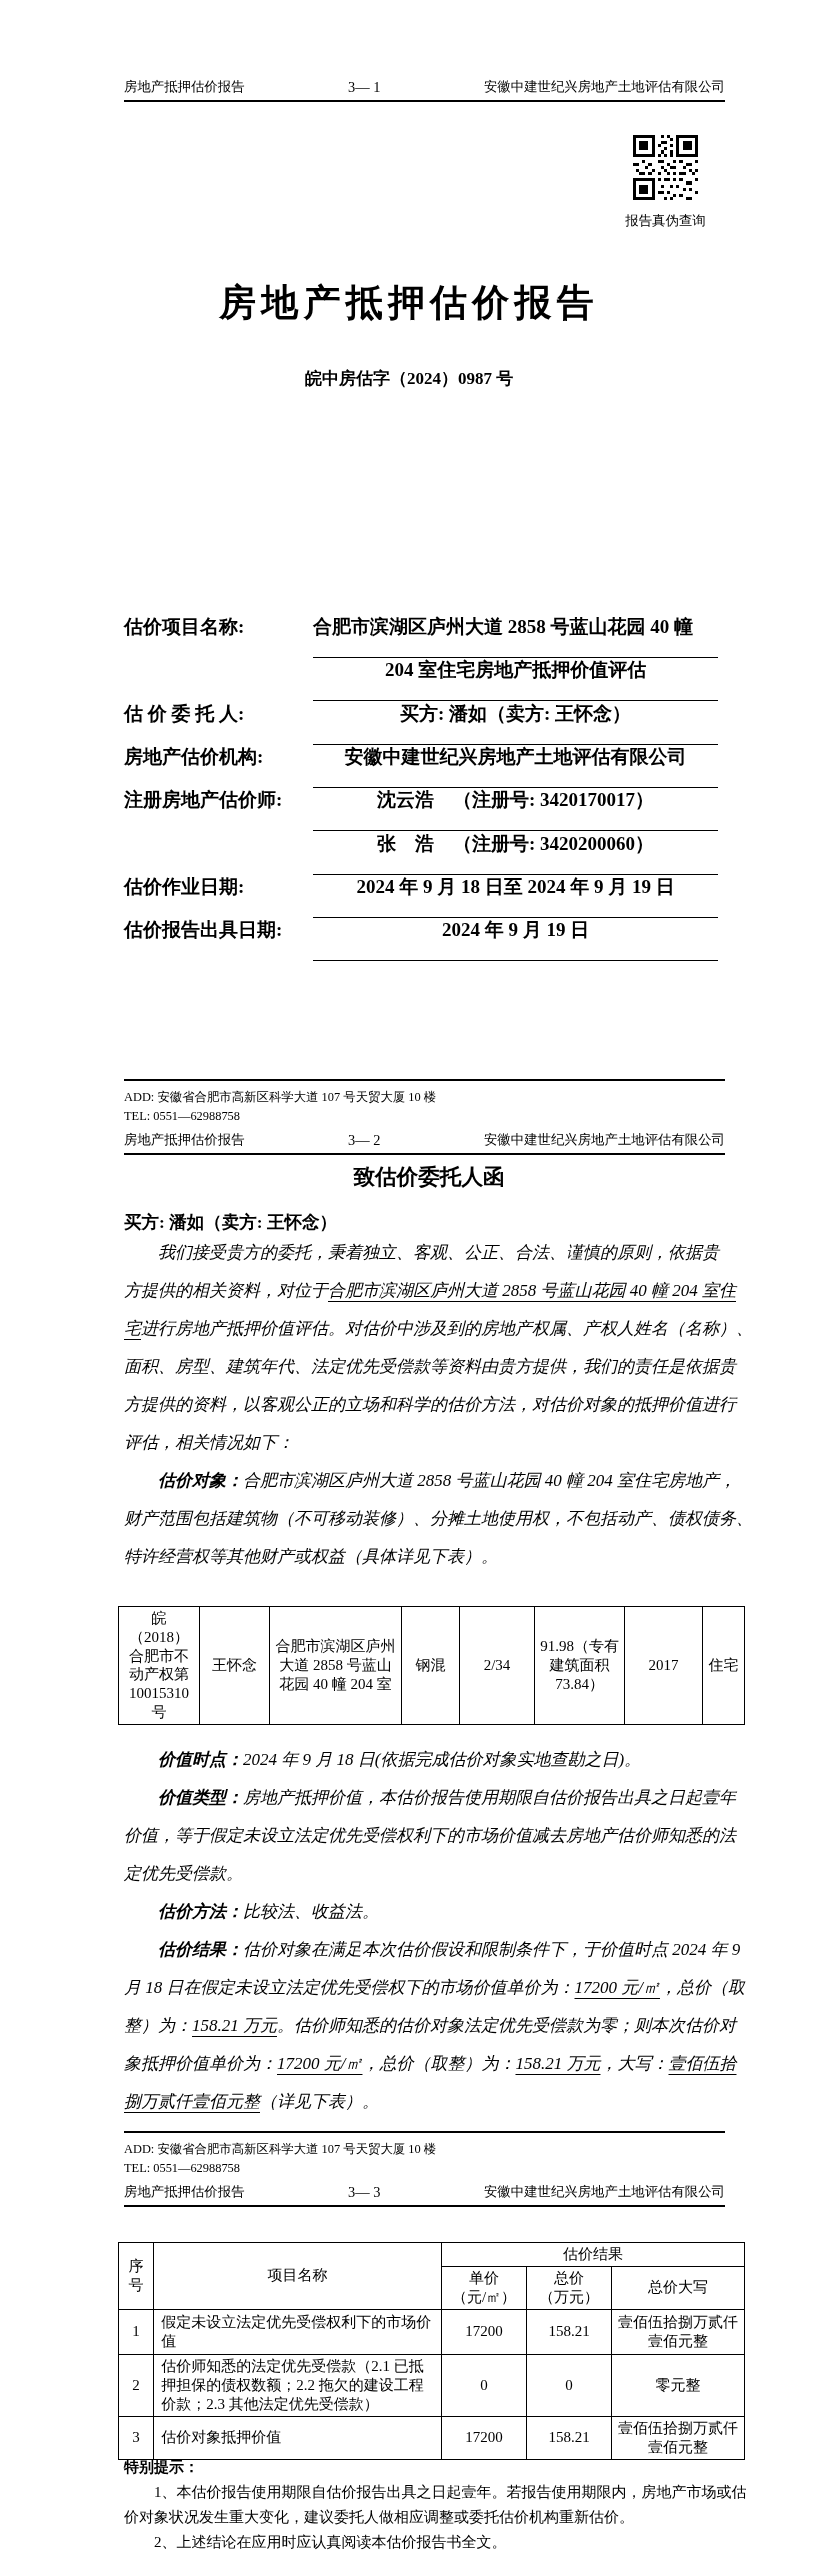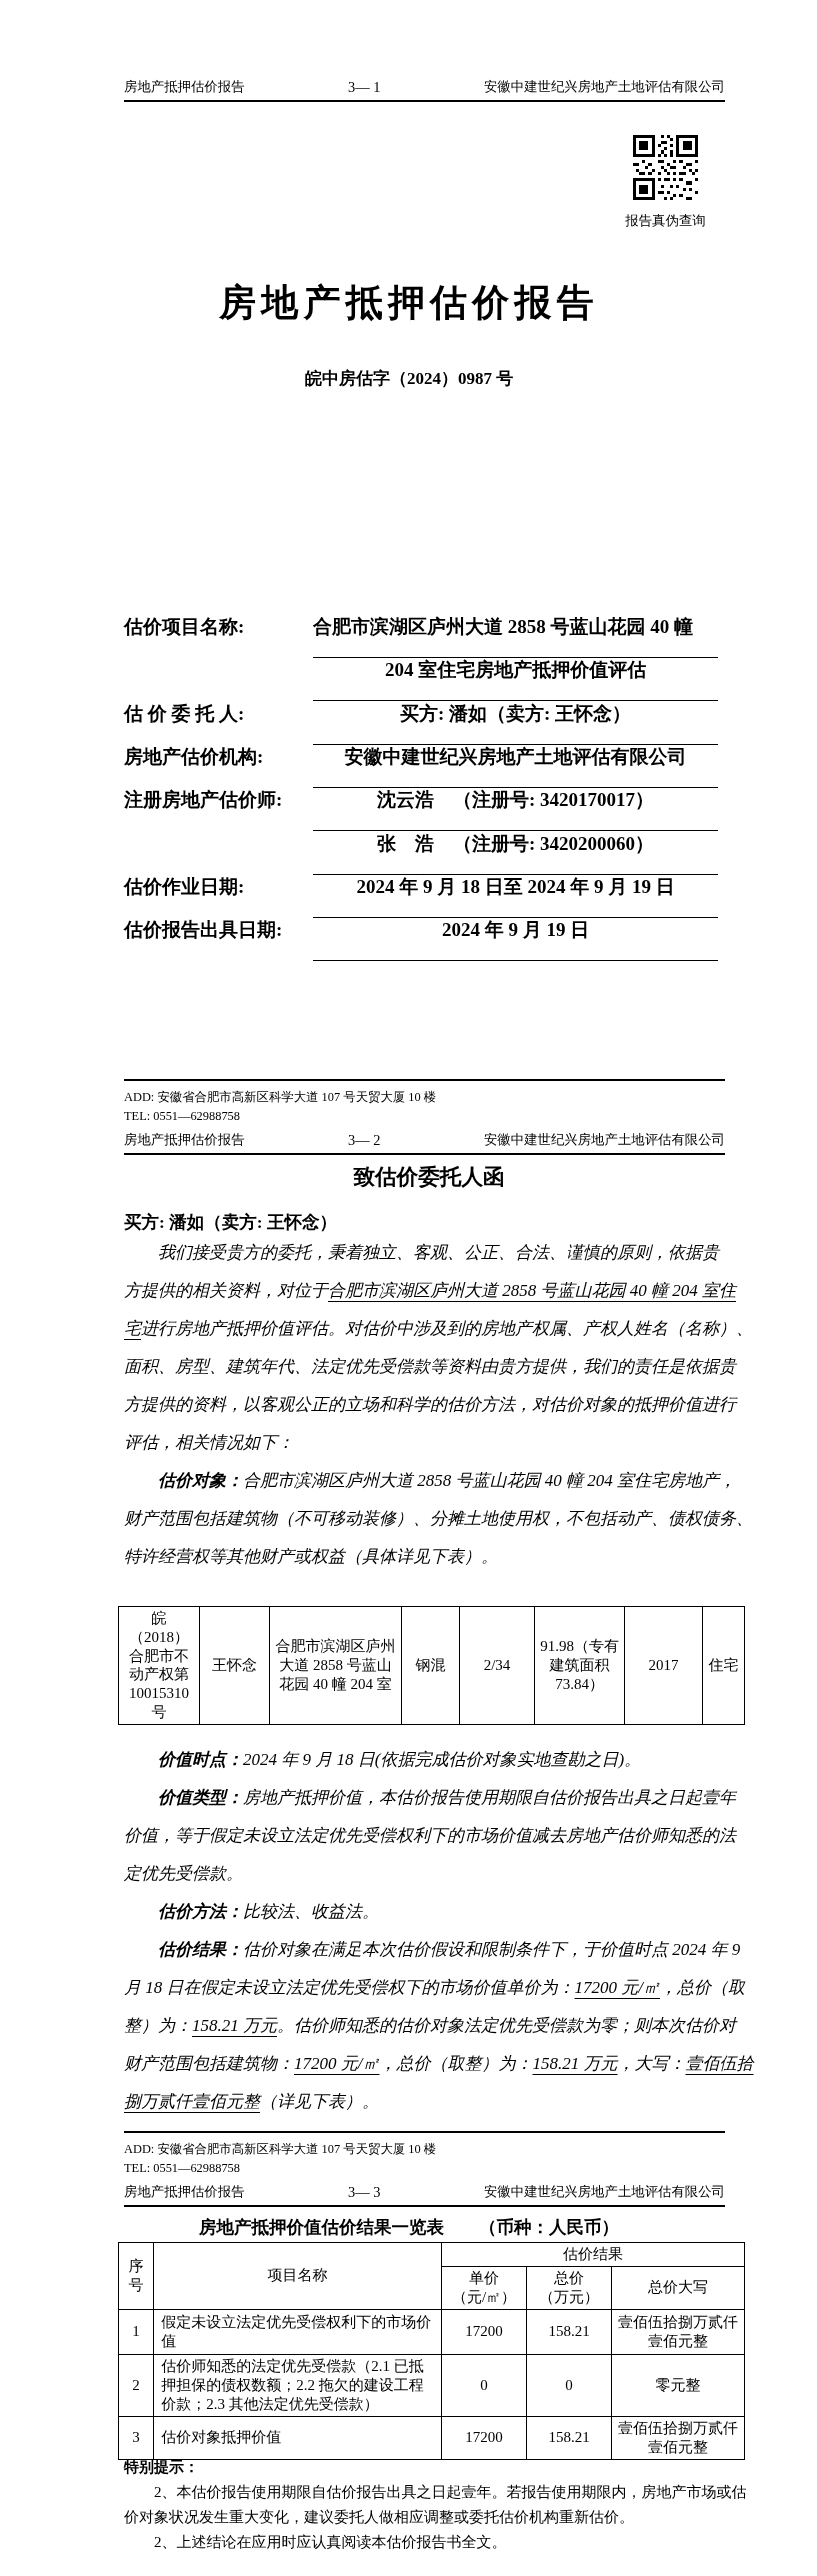--- a/index.html
+++ b/index.html
@@ -229,36 +229,35 @@
 
   <div class="para" style="top:1748px">
       <div class="line"><span>　　</span><span class="b">价值时点：</span><span>2024 年 9 月 18 日(依据完成估价对象实地查勘之日)。</span></div>
       <div class="line"><span>　　</span><span class="b">价值类型：</span><span>房地产抵押价值，本估价报告使用期限自估价报告出具之日起壹年</span></div>
       <div class="line"><span>价值，等于假定未设立法定优先受偿权利下的市场价值减去房地产估价师知悉的法</span></div>
       <div class="line"><span>定优先受偿款。</span></div>
       <div class="line"><span>　　</span><span class="b">估价方法：</span><span>比较法、收益法。</span></div>
       <div class="line"><span>　　</span><span class="b">估价结果：</span><span>估价对象在满足本次估价假设和限制条件下，于价值时点 2024 年 9</span></div>
       <div class="line"><span>月 18 日在假定未设立法定优先受偿权下的市场价值单价为：</span><span class="u">17200 元/㎡</span><span>，总价（取</span></div>
       <div class="line"><span>整）为：</span><span class="u">158.21 万元</span><span>。估价师知悉的估价对象法定优先受偿款为零；则本次估价对</span></div>
-      <div class="line"><span>财产范围包括建筑物：</span><span class="u">17200 元/㎡</span><span>，总价（取整）为：</span><span class="u">158.21 万元</span><span>，大写：</span><span class="u">壹佰伍拾</span></div>
+      <div class="line"><span>象抵押价值单价为：</span><span class="u">17200 元/㎡</span><span>，总价（取整）为：</span><span class="u">158.21 万元</span><span>，大写：</span><span class="u">壹佰伍拾</span></div>
       <div class="line"><span class="u">捌万贰仟壹佰元整</span><span>（详见下表）。</span></div>
     </div>
 
   <div class="pg-footer" style="top:2131px">
     <div>ADD: 安徽省合肥市高新区科学大道 107 号天贸大厦 10 楼</div>
     <div>TEL: 0551—62988758</div>
   </div>
 
   <div class="pg-header" style="top:2183px">
     <span>房地产抵押估价报告</span>
     <span class="ctr">3— 3</span>
     <span>安徽中建世纪兴房地产土地评估有限公司</span>
   </div>
 
-  <div class="t2-title">房地产抵押价值估价结果一览表　　（币种：人民币）</div>
 
   <table class="t2">
     <colgroup>
       <col style="width:35px">
         <col style="width:288px">
         <col style="width:85px">
         <col style="width:85px">
         <col style="width:133px">
     </colgroup>
     <tbody>
@@ -294,19 +293,19 @@
       <td class="name">估价对象抵押价值</td>
       <td>17200</td>
       <td>158.21</td>
       <td>壹佰伍拾捌万贰仟壹佰元整</td>
     </tr>
   </tbody>
     </table>
 
   <div class="notes-block">
       <div class="line"><span class="b">特别提示：</span></div>
-      <div class="line"><span>　　2、本估价报告使用期限自估价报告出具之日起壹年。若报告使用期限内，房地产市场或估</span></div>
+      <div class="line"><span>　　1、本估价报告使用期限自估价报告出具之日起壹年。若报告使用期限内，房地产市场或估</span></div>
       <div class="line"><span>价对象状况发生重大变化，建议委托人做相应调整或委托估价机构重新估价。</span></div>
       <div class="line"><span>　　2、上述结论在应用时应认真阅读本估价报告书全文。</span></div>
     </div>
 
 </div>
 
 
 </body></html>

